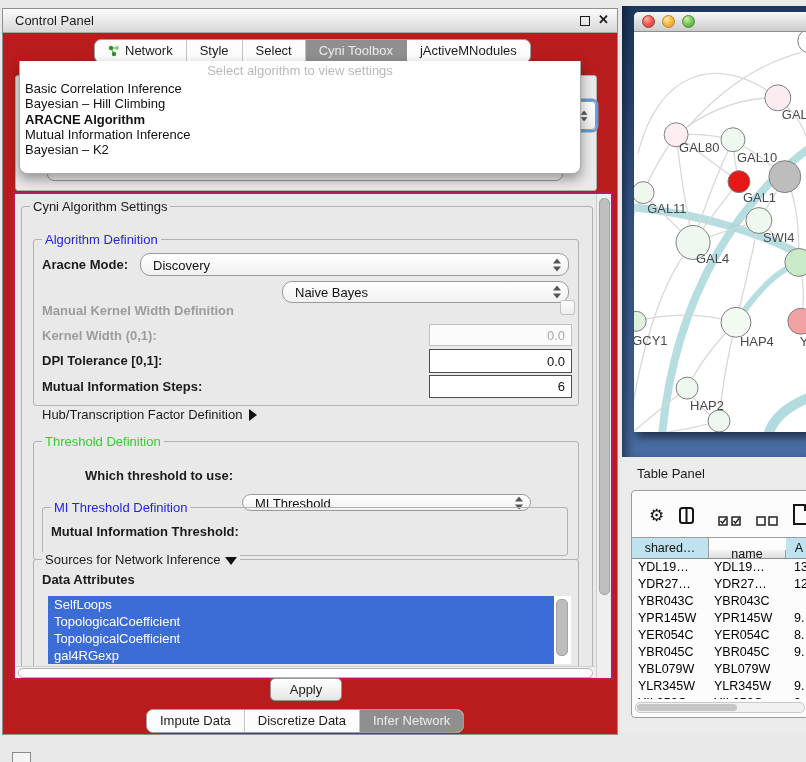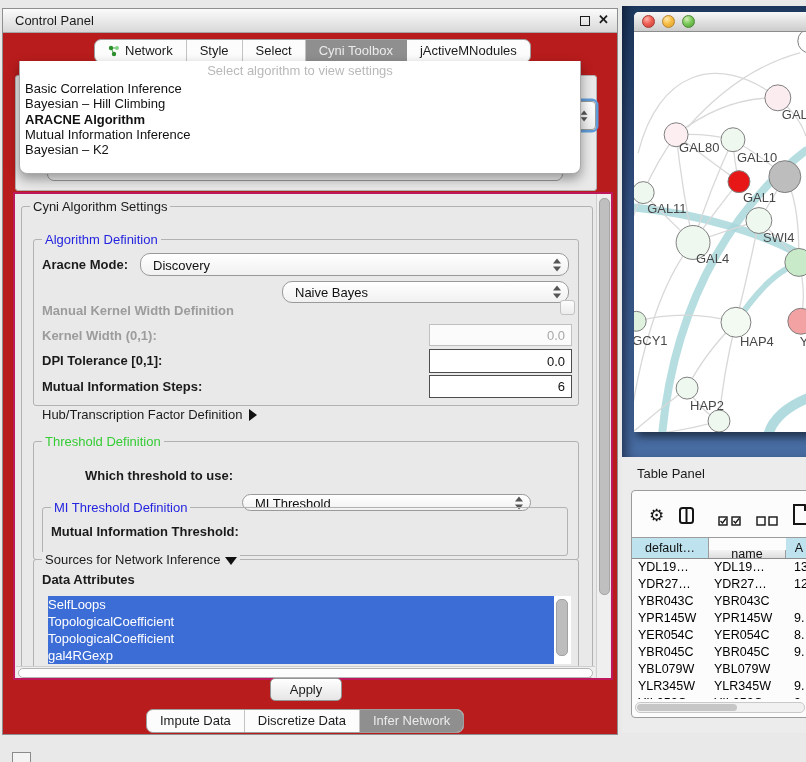--- a/index.html
+++ b/index.html
@@ -108,21 +108,21 @@
   .checkbox{
     position:absolute;width:13px;height:13px;border:1px solid #c2c2c2;border-radius:3px;
     background:linear-gradient(#fdfdfd,#ececec);
   }
   .hub-row{position:absolute;left:27px;top:213px;font-size:13px;color:#1b1b1b;display:flex;align-items:center;gap:7px;}
   .tri-right{width:0;height:0;border-top:6px solid transparent;border-bottom:6px solid transparent;border-left:8px solid #111;}
   .tri-down{display:inline-block;width:0;height:0;border-left:6px solid transparent;border-right:6px solid transparent;border-top:8px solid #111;vertical-align:middle;margin-left:4px;}
 
   .attr-label{position:absolute;left:8px;top:12px;font-size:13px;font-weight:bold;color:#1b1b1b;}
   .attr-list{position:absolute;left:14px;top:36px;width:523px;height:68px;background:#ffffff;overflow:hidden;}
-  .attr-item{height:17px;line-height:17px;font-size:13px;color:#ffffff;background:#3c6cd6;width:506px;box-sizing:border-box;white-space:nowrap;}
+  .attr-item{height:17px;line-height:17px;font-size:13px;color:#ffffff;background:#3c6cd6;padding-left:6px;width:506px;box-sizing:border-box;white-space:nowrap;}
   .list-vthumb{position:absolute;right:3px;top:3px;width:10px;height:55px;background:#bdbdbd;border:1px solid #a2a2a2;border-radius:5px;}
 
   .v-scroll{position:absolute;left:581px;top:0;width:14px;height:484px;background:#efefef;border-left:1px solid #cfcfcf;box-sizing:border-box;}
   .v-thumb{position:absolute;left:2px;top:4px;width:9px;height:395px;background:#bfbfbf;border:1px solid #a5a5a5;border-radius:5px;}
   .h-scroll{position:absolute;left:1px;top:472px;width:579px;height:11px;background:#efefef;border-top:1px solid #cfcfcf;box-sizing:border-box;}
   .h-thumb{position:absolute;left:2px;top:1px;right:2px;height:8px;background:#fdfdfd;border:1px solid #b5b5b5;border-radius:5px;}
 
   .apply-btn{
     position:absolute;left:267px;top:669px;width:70px;height:21px;
     background:linear-gradient(#ffffff,#e6e6e6);border:1px solid #949494;border-radius:5px;
@@ -425,21 +425,21 @@
           <rect x="13" y="1" width="8" height="8" fill="none" stroke="#151515" stroke-width="1.4"></rect>
         </svg>
     </span>
     <span class="tp-toolbar-icon filei">
       <svg width="22" height="21" viewBox="0 0 22 21">
           <path d="M2,1 L13,1 L18,6 L18,20 L2,20 Z" fill="none" stroke="#151515" stroke-width="2"></path>
           <path d="M13,1 L13,6 L18,6" fill="none" stroke="#151515" stroke-width="2"></path>
         </svg>
     </span>
     <div class="tp-header">
-        <div class="th blue">default…</div>
+        <div class="th blue">shared…</div>
         <div class="th">name</div>
         <div class="th blue">A</div>
       </div>
     <div class="tp-body">
         <div class="tr">
           <div class="td">YDL19…</div>
           <div class="td">YDL19…</div>
           <div class="td">13</div>
         </div>
         <div class="tr">

